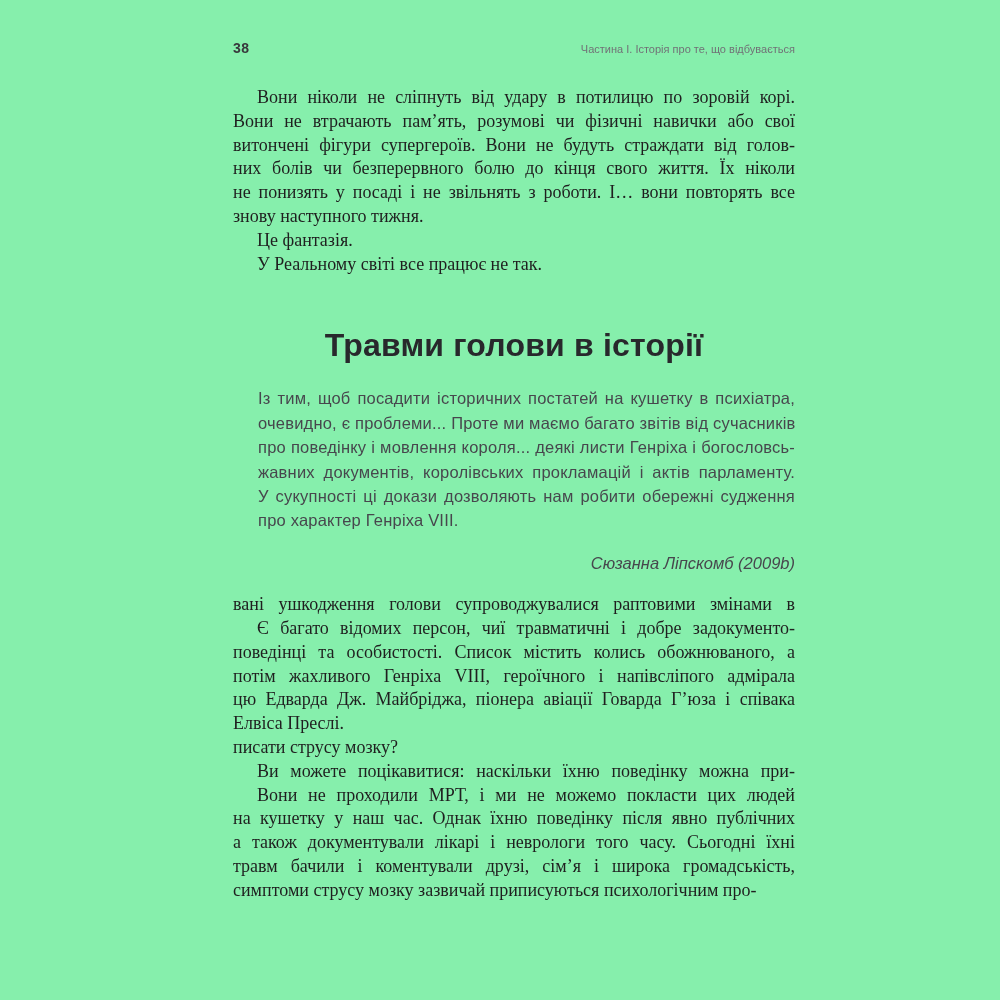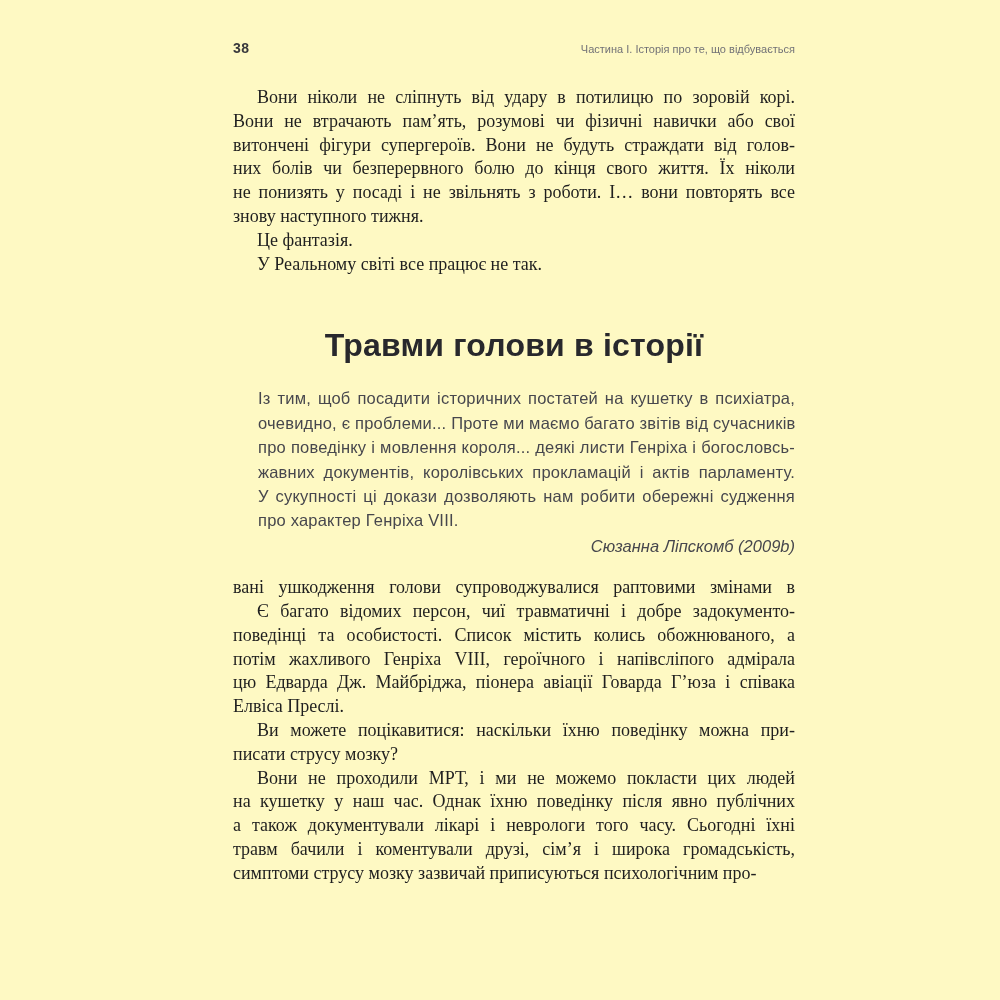--- a/index.html
+++ b/index.html
@@ -4,21 +4,21 @@
 <style>
   html, body {
     margin: 0;
     padding: 0;
     background: #ffffff;
   }
   .page {
     position: relative;
     width: 1000px;
     height: 1000px;
-    background: #fef9c3;
+    background: #86efac;
     overflow: hidden;
     font-family: "Liberation Serif", serif;
   }
   .content {
     position: absolute;
     left: 233px;
     top: 40px;
     width: 562px;
   }
   
@@ -81,21 +81,21 @@
     line-height: 24.4px;
     letter-spacing: 0.2px;
   }
   .attribution {
     font-family: "Liberation Sans", sans-serif;
     font-size: 16.5px;
     font-style: italic;
     color: #47474d;
     text-align: right;
     line-height: 24.4px;
-    margin-top: 1px;
+    margin-top: 18px;
   }
   .after-quote {
     margin-top: 18px;
   }
 </style>
 </head>
 <body>
 
 <div class="page">
   <div class="content">
@@ -137,22 +137,22 @@
     <div class="bodytext after-quote">
       <div class="para">
           <div class="jline">вані ушкодження голови супроводжувалися раптовими змінами в</div>
           <div class="jline first">Є багато відомих персон, чиї травматичні і добре задокументо-</div>
           <div class="jline">поведінці та особистості. Список містить колись обожнюваного, а</div>
           <div class="jline">потім жахливого Генріха VIII, героїчного і напівсліпого адмірала</div>
           <div class="jline">цю Едварда Дж. Майбріджа, піонера авіації Говарда Г’юза і співака</div>
           <div class="jline last">Елвіса Преслі.</div>
         </div>
       <div class="para">
+          <div class="jline last">писати струсу мозку?</div>
           <div class="jline first">Ви можете поцікавитися: наскільки їхню поведінку можна при-</div>
-          <div class="jline last">писати струсу мозку?</div>
         </div>
       <div class="para">
           <div class="jline first">Вони не проходили МРТ, і ми не можемо покласти цих людей</div>
           <div class="jline">на кушетку у наш час. Однак їхню поведінку після явно публічних</div>
           <div class="jline">а також документували лікарі і неврологи того часу. Сьогодні їхні</div>
           <div class="jline">травм бачили і коментували друзі, сім’я і широка громадськість,</div>
           <div class="jline last">симптоми струсу мозку зазвичай приписуються психологічним про-</div>
         </div>
     </div>
 

